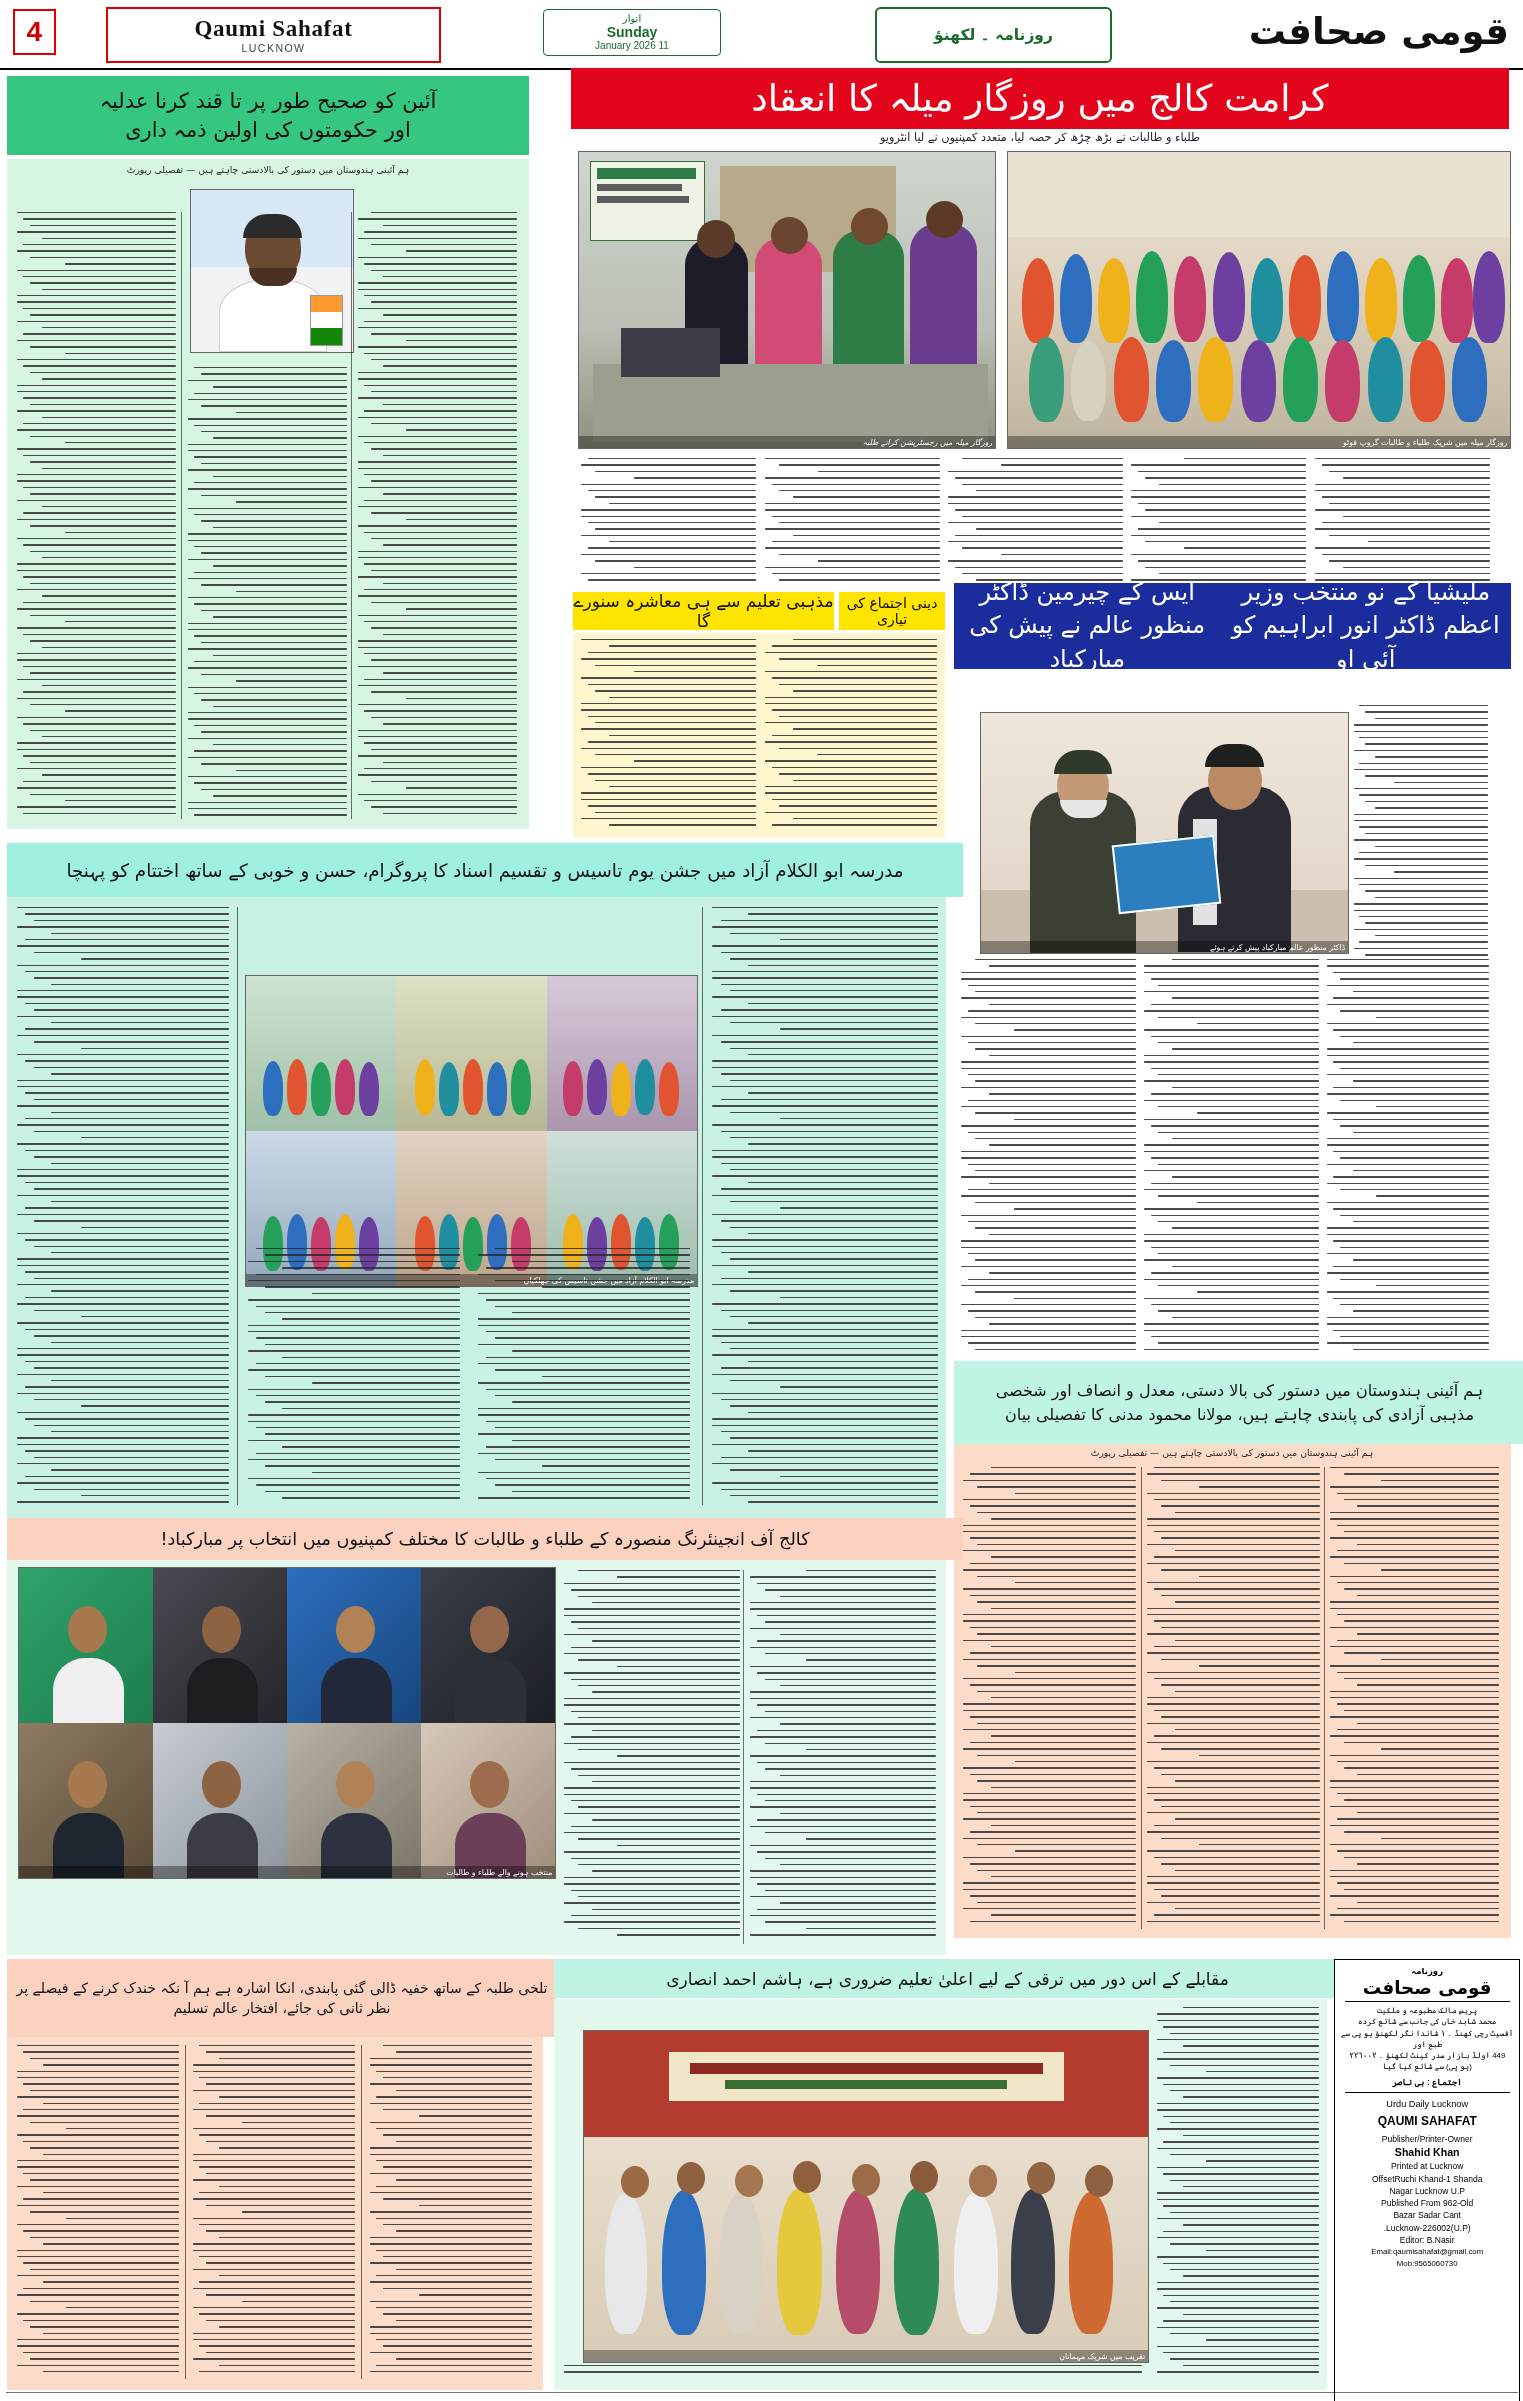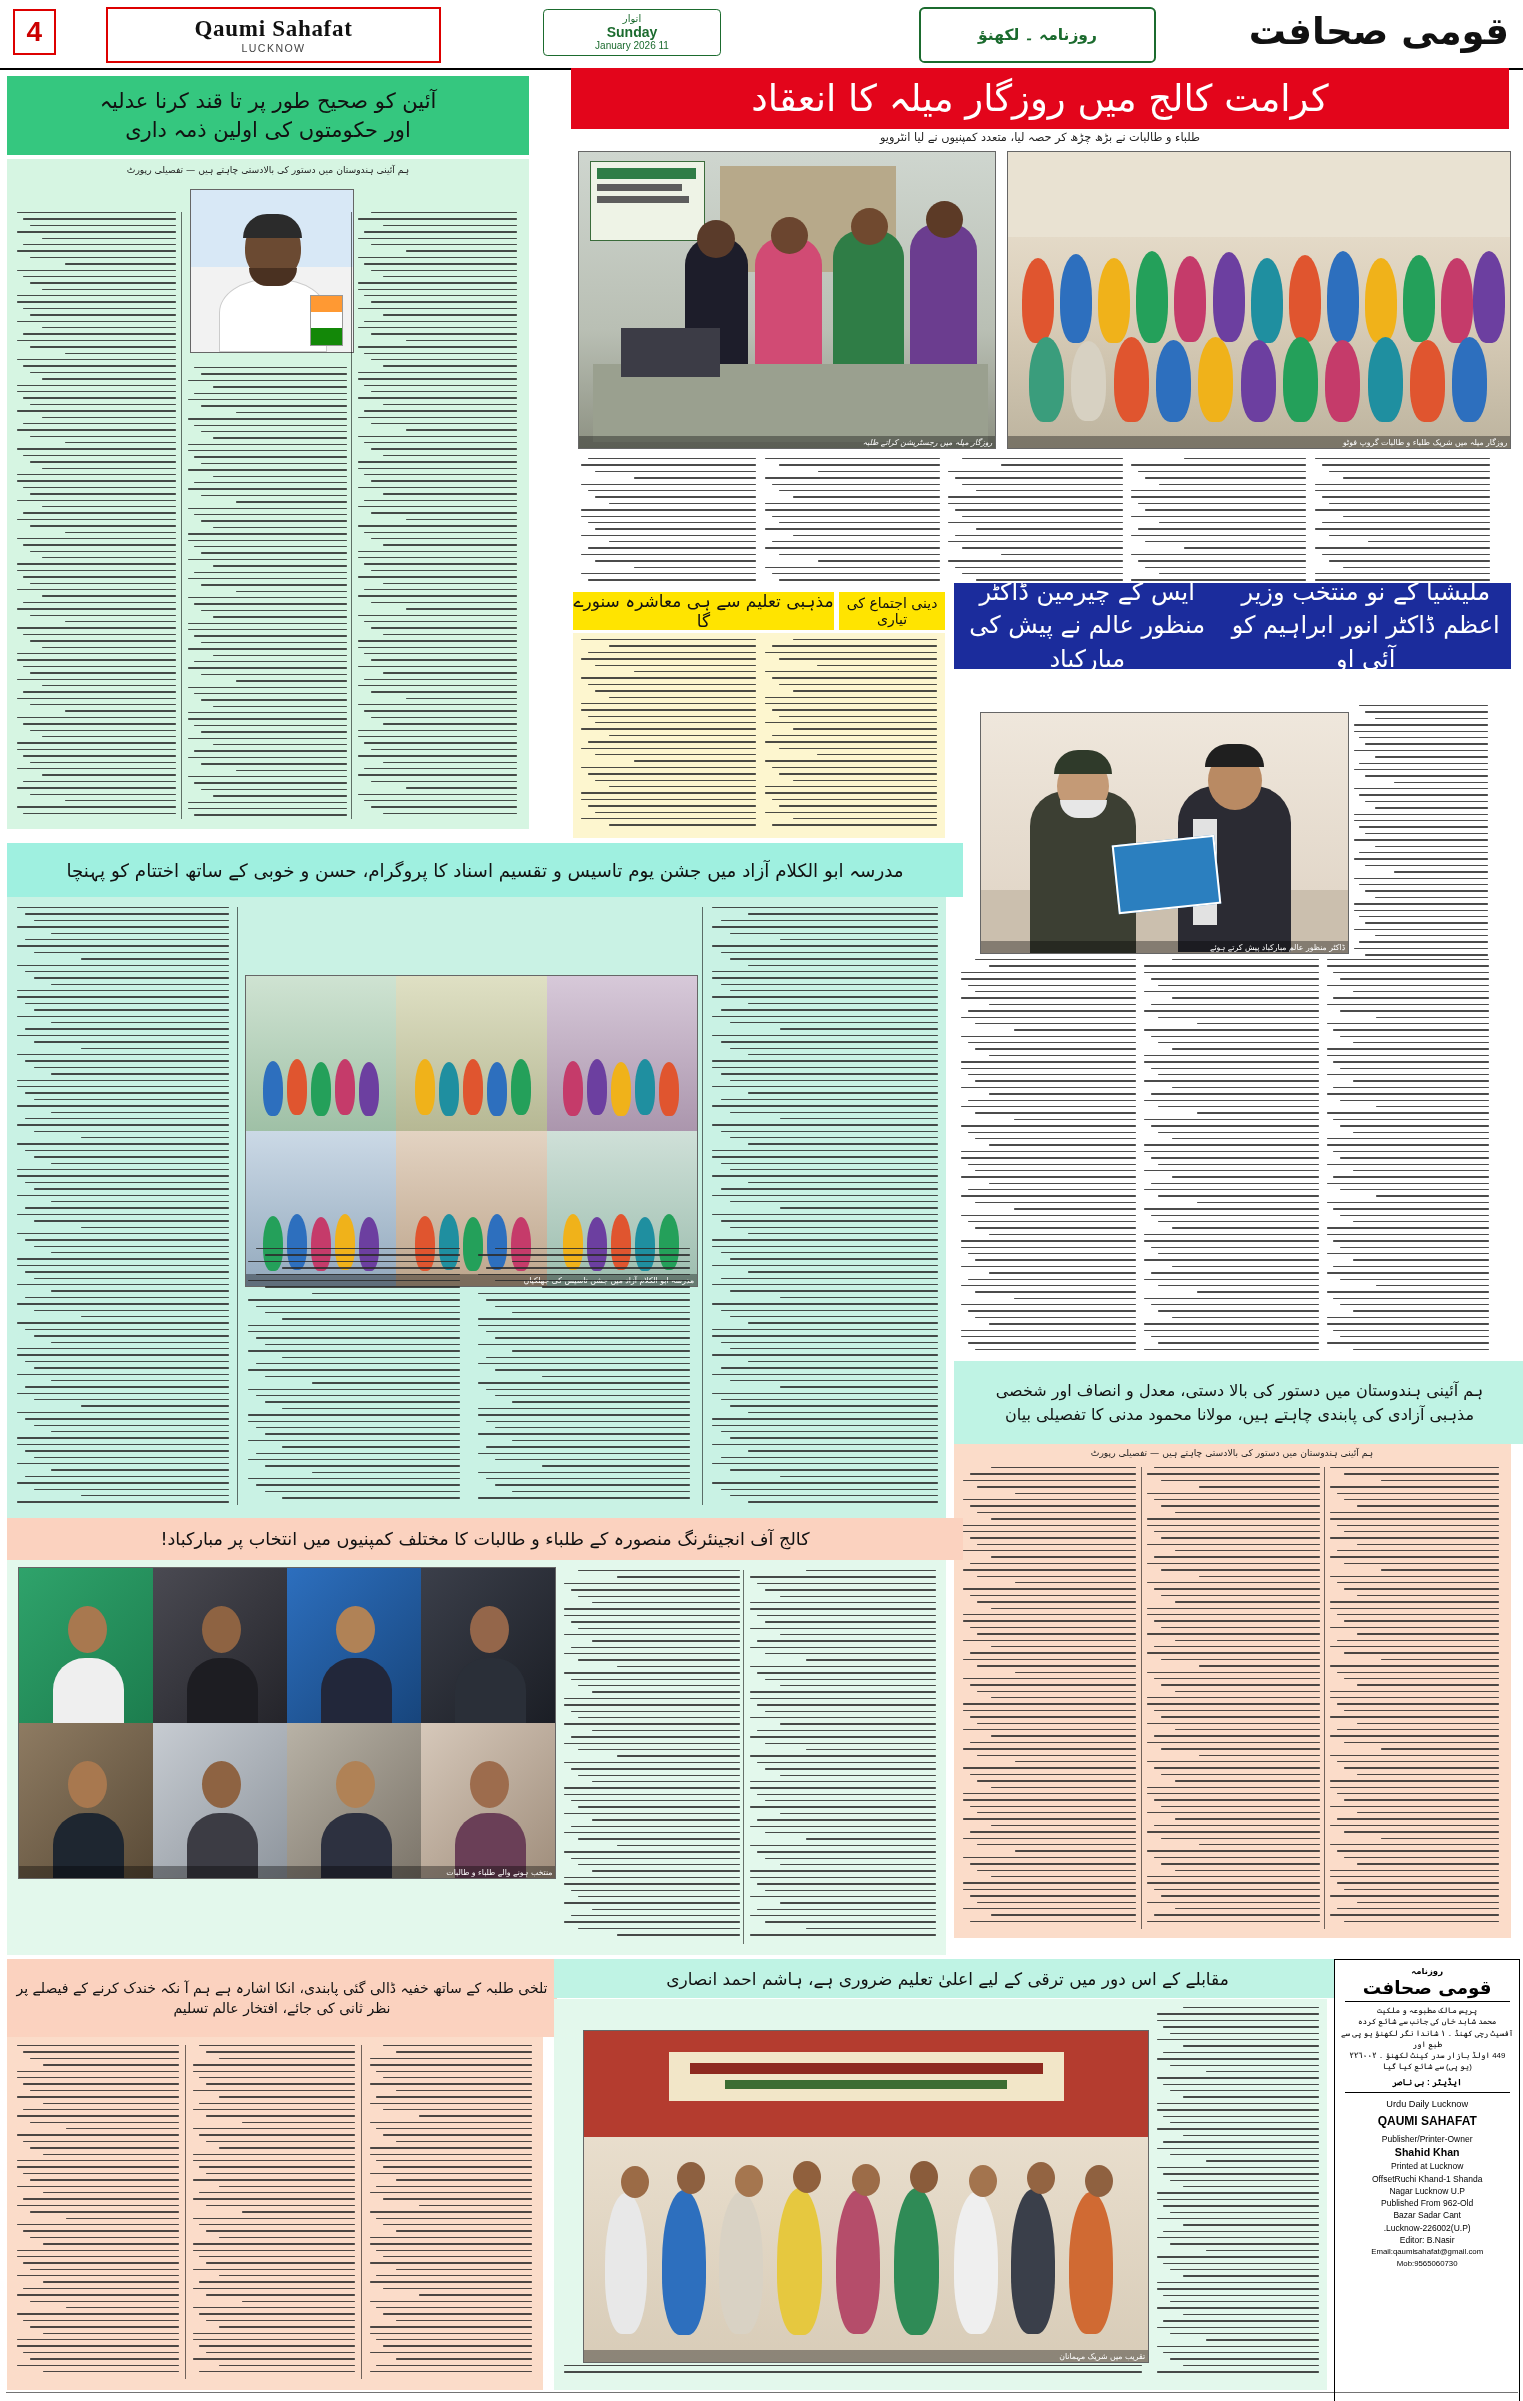--- a/index.html
+++ b/index.html
@@ -1,21 +1,21 @@
 <!DOCTYPE html>
 <html lang="ur" dir="rtl" style="font-size:11.3px"><head>
 <meta charset="utf-8">
 <style>
   html,body{margin:0;padding:0;background:#ffffff;}
   body{font-family:"Liberation Serif", serif; width:1523px; height:2401px; position:relative; overflow:hidden;}
   .page{position:absolute; inset:0; background:#fff;}
 
   
   .box{position:absolute; box-sizing:border-box;}
-  .ctr{display:flex;align-items:center;justify-content:center;text-align:left;margin-left:44px;}
+  .ctr{display:flex;align-items:center;justify-content:center;text-align:left;}
   .urdu{font-family:"DejaVu Sans", sans-serif; direction:rtl; unicode-bidi:isolate;}
   
   .coltext{position:absolute; box-sizing:border-box; overflow:hidden;}
   .coltext .ln{height:2.1px;background:#2b2b2b;margin:0 0 5.6px 0;border-radius:0.7px;opacity:.85;}
   .coltext .ln.s1{width:100%;}
   .coltext .ln.s2{width:92%;}
   .coltext .ln.s3{width:84%;}
   .coltext .ln.s4{width:96%;}
   .coltext .ln.s5{width:70%;}
   .coltext.dense .ln{height:1.4px;margin-bottom:5px;}
@@ -1861,21 +1861,21 @@
 
   <div class="imprint" style="left:1334px;top:1959px;width:176px;height:430px;padding:5.6px 4.2px;">
     <div class="ttl urdu" style="font-size:8.5px;">روزنامہ</div>
     <div class="ttl urdu" style="font-size:18.3px;margin:1.4px 0 2.8px;">قومی صحافت</div>
     <div style="height:1.4px;background:#000;margin:2.8px 5.6px;"></div>
     <p class="urdu" style="font-size:7.8px;">پریس مالک مطبوعہ و ملکیت</p>
     <p class="urdu" style="font-size:7.8px;">محمد شاہد خاں کی جانب سے شائع کردہ</p>
     <p class="urdu" style="font-size:7.8px;">آفسیٹ رچی کھنڈ ۔ ۱ شاندا نگر لکھنؤ یو پی سے طبع اور</p>
     <p class="urdu" style="font-size:7.8px;">449 اولڈ بازار سدر کینٹ لکھنؤ ۔ ۲۲۶۰۰۲</p>
     <p class="urdu" style="font-size:7.8px;">(یو پی) سے شائع کیا گیا</p>
-    <p class="urdu" style="font-size:8.5px;font-weight:bold;margin-top:2.8px;">ایڈیٹر : بی ناصر</p>
+    <p class="urdu" style="font-size:8.5px;font-weight:bold;margin-top:2.8px;">اجتماع : بی ناصر</p>
     <div style="height:1.4px;background:#000;margin:4.2px 5.6px;"></div>
     <p>Urdu Daily Lucknow</p>
     <p style="font-weight:bold;font-size:12px;margin:2.1px 0;">QAUMI SAHAFAT</p>
     <p style="font-size:8.5px;">Publisher/Printer-Owner</p>
     <p style="font-weight:bold;font-size:10.6px;">Shahid Khan</p>
     <p style="font-size:8.5px;">Printed at Lucknow</p>
     <p style="font-size:8.5px;">OffsetRuchi Khand-1 Shanda</p>
     <p style="font-size:8.5px;">Nagar Lucknow U.P</p>
     <p style="font-size:8.5px;">Published From 962-Old</p>
     <p style="font-size:8.5px;">Bazar Sadar Cant</p>

